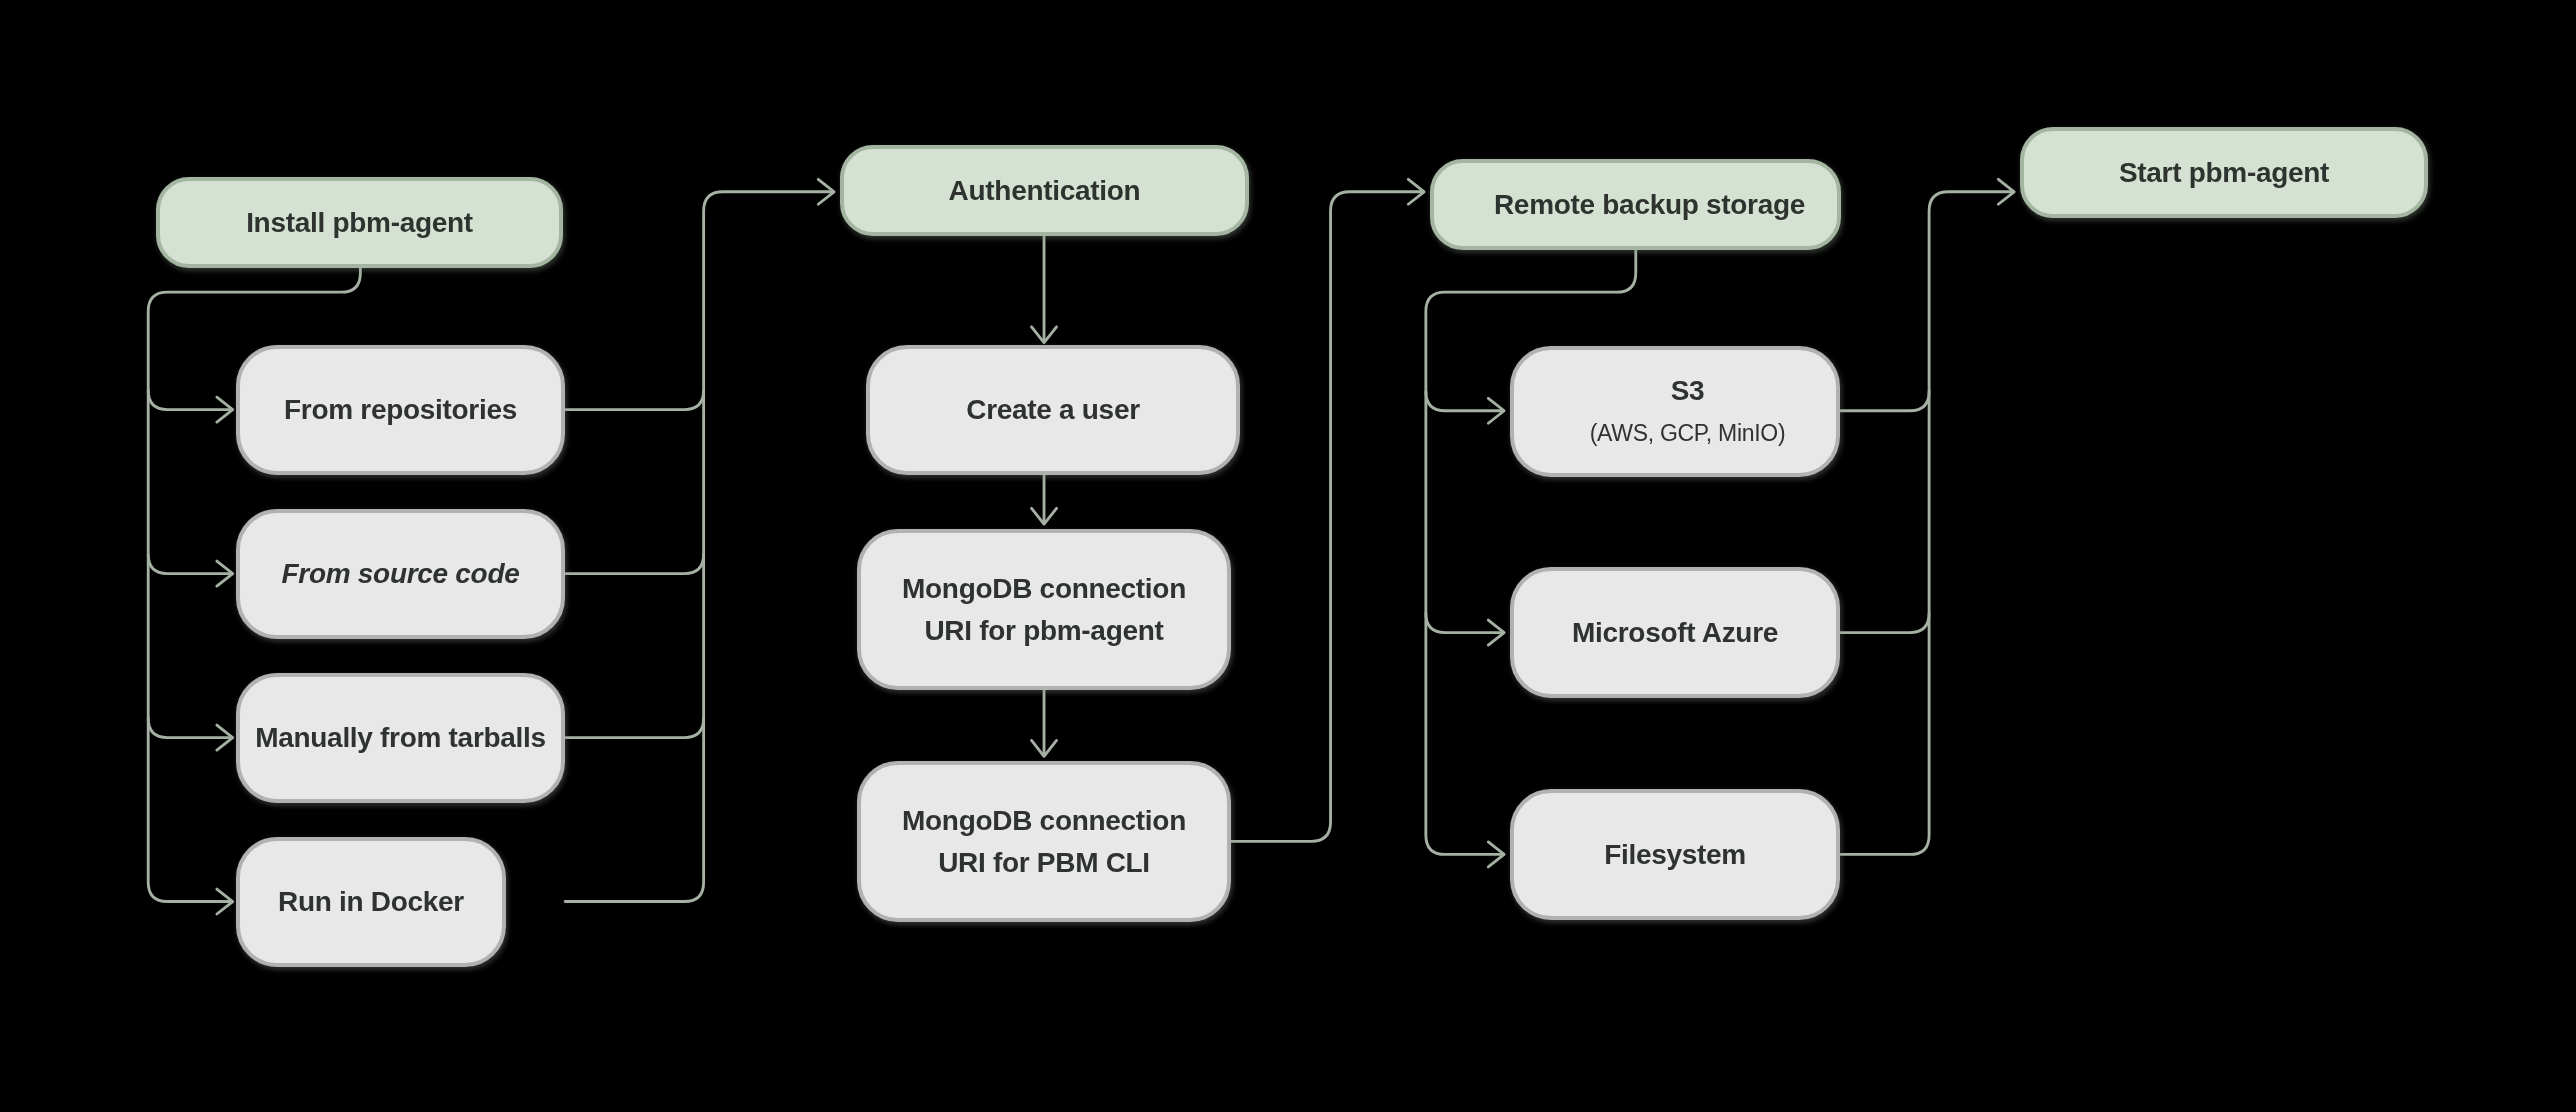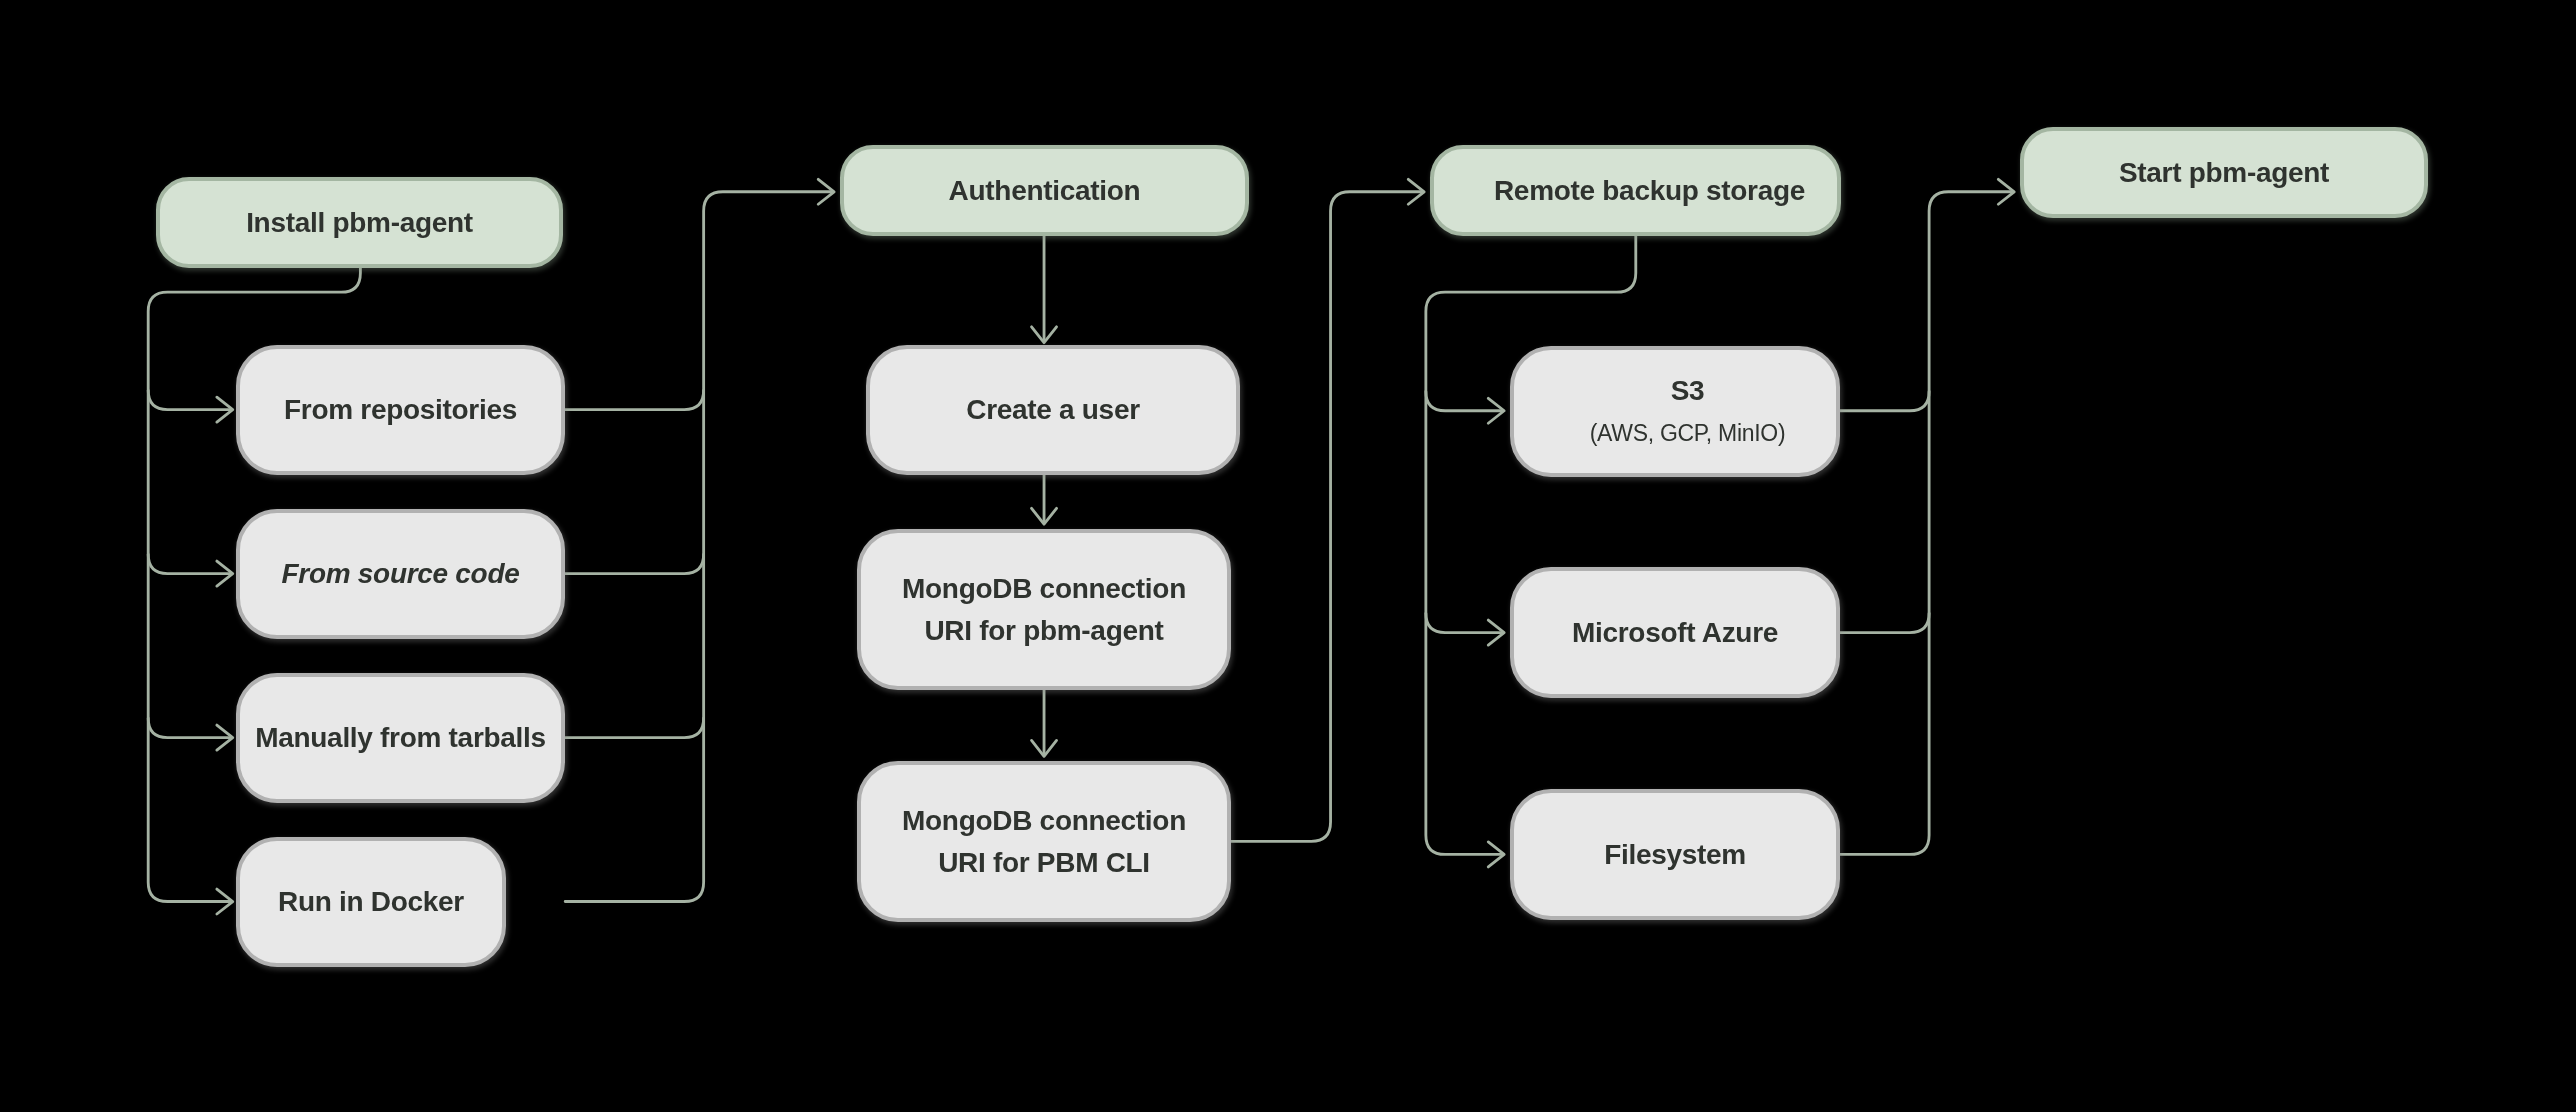--- a/index.html
+++ b/index.html
@@ -52,21 +52,21 @@
     background:var(--option-fill);
     border:4px solid var(--option-border);
     border-radius:41px;
     box-shadow:1.7px 2.8px 5.7px rgba(135,135,135,0.35);
   }
   .sub{font-weight:400;font-size:23px;}
 
   
   #n-install {left:156px; top:145px; width:407px;margin-top:32px;}
   #n-auth    {left:840px;top:145px; width:409px;}
-  #n-remote  {left:1430px;top:145px; width:411px;padding-left:28px;}
+  #n-remote  {left:1430px;top:159px; width:411px;padding-left:28px;}
   #n-start   {left:2020px;top:127px; width:408px;}
 
   #n-repo    {left:236px; top:345px;  width:329px;height:130px;}
   #n-source  {left:236px; top:509px;  width:329px;height:130px;font-style:italic;}
   #n-tarballs{left:236px; top:673px; width:329px;height:130px;}
   #n-docker  {left:236px; top:837px; width:270px;height:130px;}
 
   #n-create  {left:866px;top:345px;  width:374px;height:130px;}
   #n-uri-agent{left:857px;top:529px; width:374px;height:161px;}
   #n-uri-cli {left:857px;top:761px; width:374px;height:161px;}

